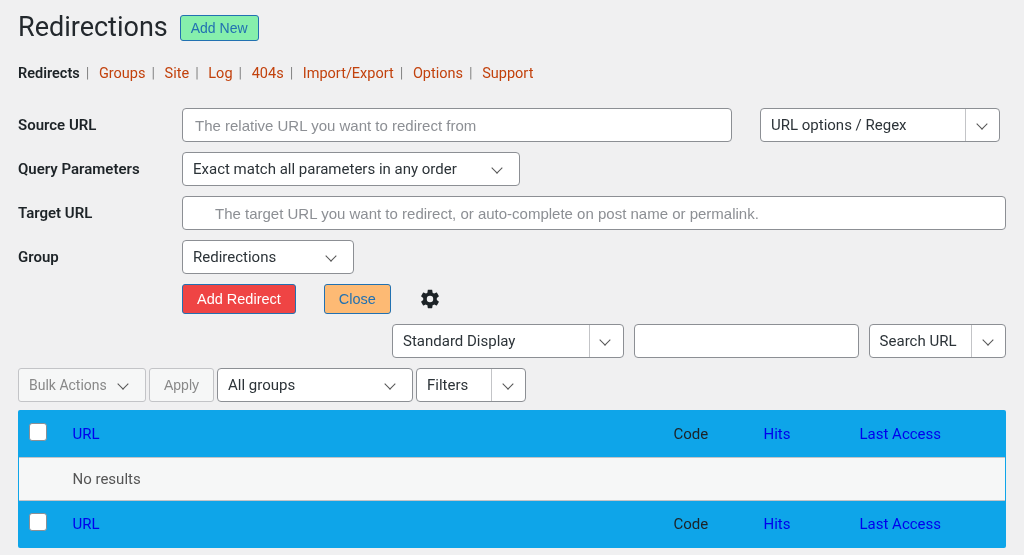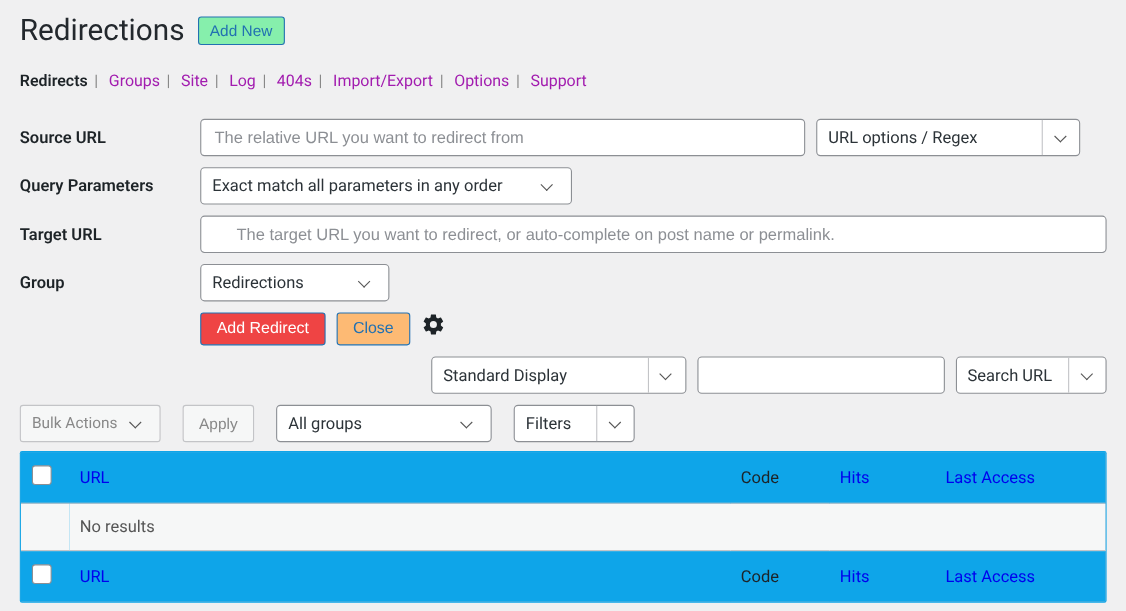--- a/index.html
+++ b/index.html
@@ -30,21 +30,21 @@
 
   
   .subnav { margin: 20px 0 26px 0; font-size: 14.5px; }
   .subnav-item { color: #2271b1; }
   .subnav-item.current { color: #1d2327; font-weight: 600; }
   .subnav-sep { padding: 0 6px; color: #888; }
 
   
   .form-row { display: flex; align-items: center; margin-bottom: 10px; }
   .form-label { width: 164px; font-weight: 600; font-size: 15px; color: #1d2327; }
-  .form-controls { flex: 1; display: flex; gap: 10px; align-items: flex-start; }
+  .form-controls { flex: 1; display: flex; gap: 28px; align-items: center; }
 
   .text-input {
     height: 34px;
     border: 1px solid #8c8f94;
     border-radius: 4px;
     background: #fff;
     padding: 0 12px;
     font-size: 15px;
     color: #2c3338;
   }
@@ -101,21 +101,21 @@
     cursor: pointer;
   }
 
   
   .display-bar { display: flex; gap: 10px; margin: 6px 0 10px 0; padding-left: 374px; }
   .display-select { width: 240px; }
   .search-input { flex: 1; }
   .searchurl-select { width: 142px; }
 
   
-  .bulk-bar { display: flex; align-items: center; gap: 20px; margin-bottom: 8px; }
+  .bulk-bar { display: flex; align-items: center; gap: 3px; margin-bottom: 8px; }
   .bulk-select {
     width: 128px; height: 34px;
     border: 1px solid #c3c4c7; border-radius: 3px;
     background: #f6f7f7; color: #888;
     display: flex; align-items: center; justify-content: space-between;
     padding: 0 10px; font-size: 14px;
   }
   .apply-btn {
     height: 34px; border: 1px solid #c3c4c7; border-radius: 3px;
     background: #f6f7f7; color: #888; padding: 0 14px; font-size: 14px;
@@ -145,21 +145,21 @@
   .col-hits { width: 96px; }
   .col-last { width: 156px; }
   .tbl-checkbox {
     width: 18px; height: 18px; border: 1px solid #8c8f94; border-radius: 3px;
     display: inline-block; background: #fff;
   }
 
   
   .gear-icon svg { display: block; }
 
-  .muted-link { color:#a21caf; }
+  .muted-link { color:#c2410c; }
 </style>
 </head>
 <body>
 
 <div class="heading-row">
   <h1 class="page-title">Redirections</h1>
   <button class="add-new-btn">Add New</button>
 </div>
 
 <div class="subnav">

